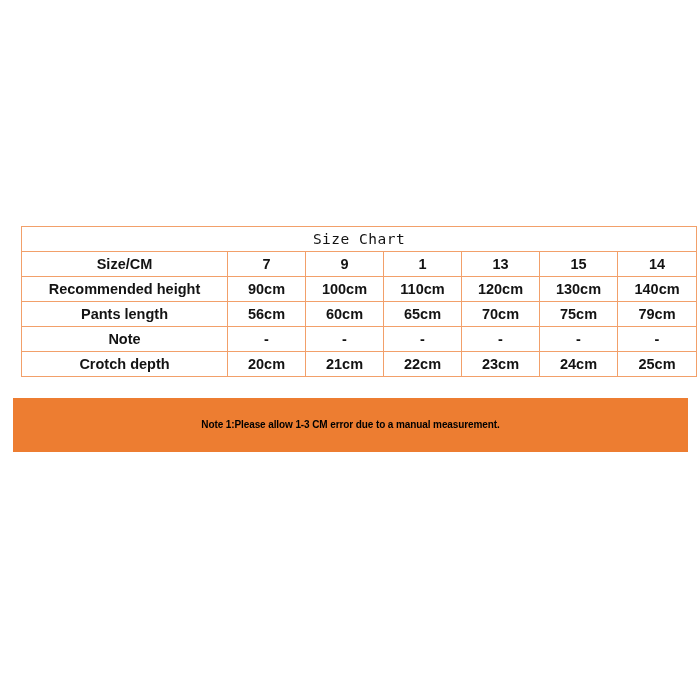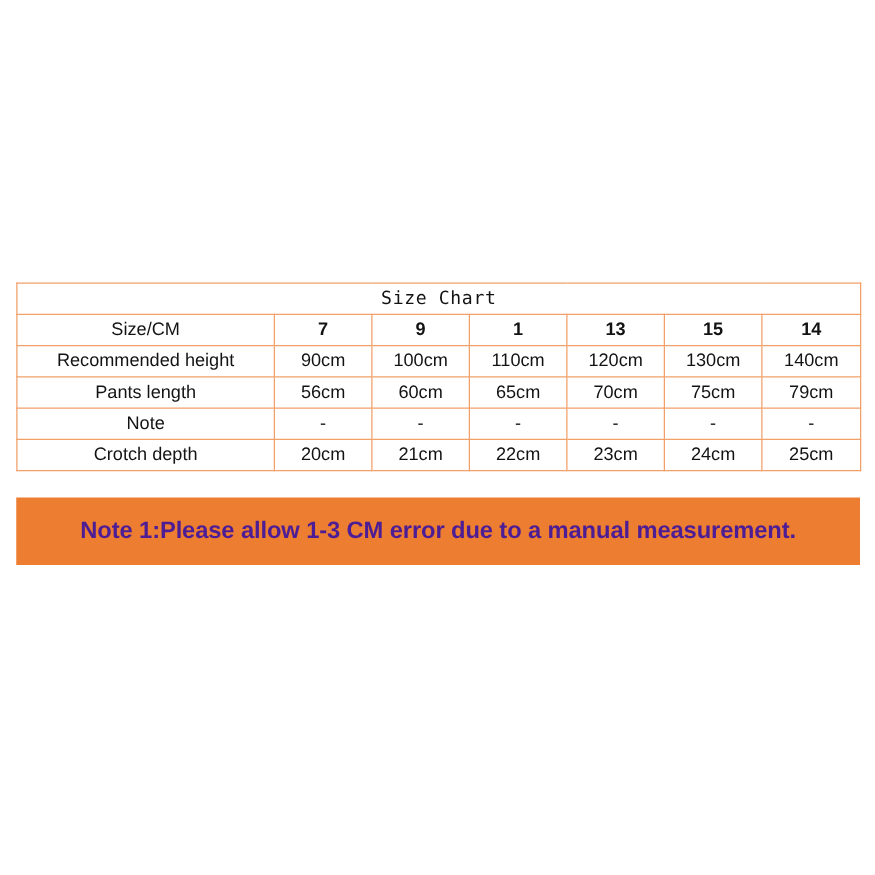--- a/index.html
+++ b/index.html
@@ -20,20 +20,21 @@
     left: 13px;
     top: 226px;
     width: 675px;
   }
 
   table.size-chart {
     width: 675px;
     border-collapse: collapse;
     table-layout: fixed;
     background: #ffffff;
+    margin-left: 8px;
   }
 
   table.size-chart td {
     border: 1px solid #F2A06A;
     height: 24px;
     padding: 0 2px;
     text-align: center;
     vertical-align: middle;
     color: #131313;
     font-size: 14.5px;
@@ -49,56 +50,56 @@
     color: #3b3b4f;
     letter-spacing: 0.5px;
   }
 
   
   col.label-col { width: 206px; }
   col.size-col  { width: 78px; }
   col.size-col-last { width: 79px; }
 
   td.row-label {
-    font-weight: normal;
+    font-weight: bold;
     font-size: 15px;
     color: #0d0d0d;
   }
 
   td.size-head {
     font-weight: bold;
     font-size: 16px;
     color: #0d0d0d;
   }
 
   td.data-cell {
-    font-weight: normal;
+    font-weight: bold;
     font-size: 14.5px;
     color: #131313;
   }
 
   
   .note-banner {
     position: absolute;
     left: 13px;
     top: 398px;
     width: 675px;
     height: 54px;
     background: #ED7D31;
     display: flex;
     flex-direction: column;
     align-items: center;
     justify-content: center;
     gap: 3px;
   }
 
   .note-line {
-    color: #4c1d95;
+    color: #000000;
     font-weight: bold;
-    font-size: 19px;
+    font-size: 10px;
     line-height: 1.15;
     white-space: nowrap;
     letter-spacing: -0.1px;
   }
 </style>
 </head>
 <body>
 
 <div id="size-chart-root">
   <table class="size-chart">

